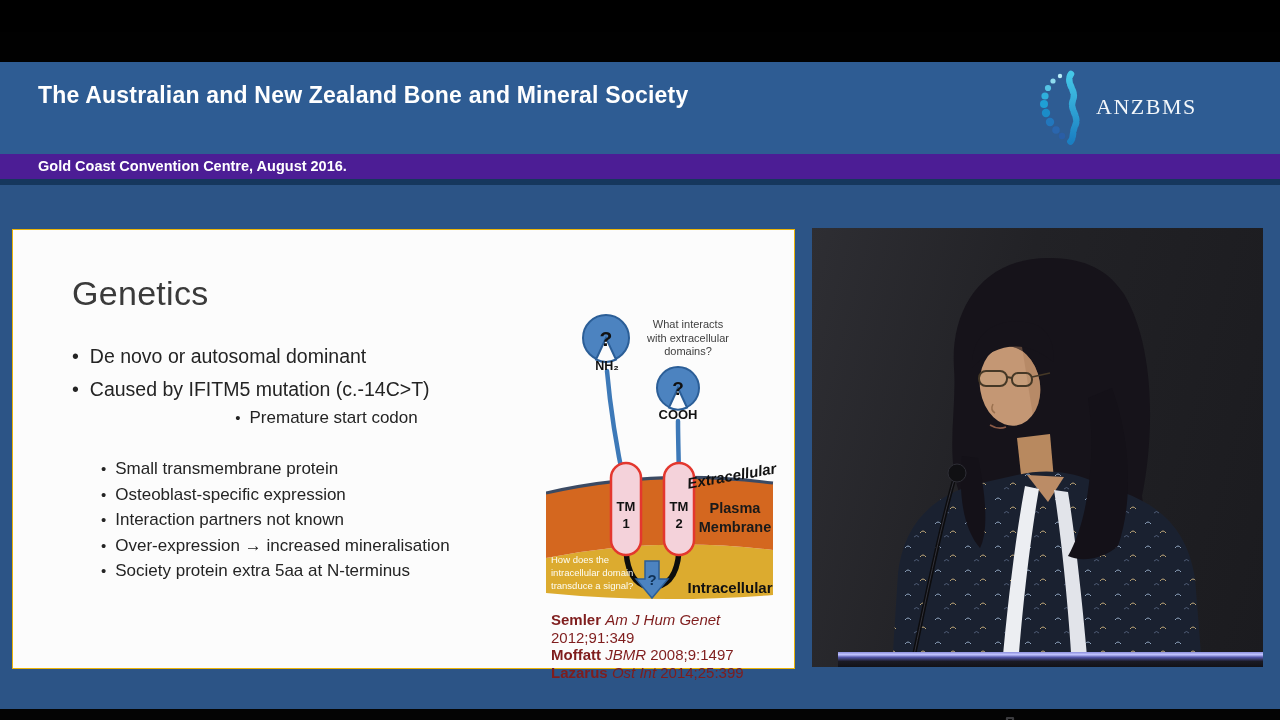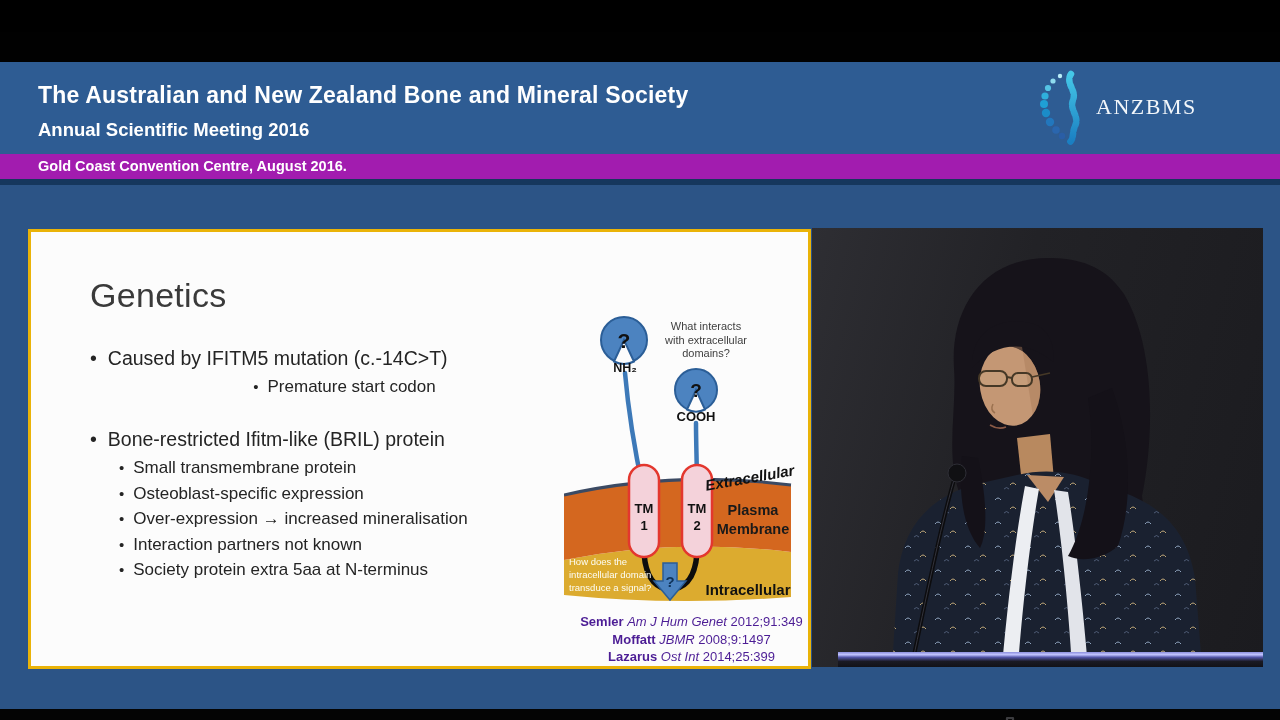--- a/index.html
+++ b/index.html
@@ -13,38 +13,38 @@
   
   #topbar { position:absolute; left:0; top:0; width:1280px; height:30px; background:#010101; }
   
   #header { position:absolute; left:0; top:30px; width:1280px; height:92px; background:#2e5c93; }
   #header .h1 { position:absolute; left:38px; top:20px; color:#fff; font-size:23px; font-weight:bold; letter-spacing:.2px; }
   #header .h2 { position:absolute; left:38px; top:57px; color:#fff; font-size:18.5px; font-weight:bold; }
   #logo { position:absolute; right:36px; top:4px; width:210px; height:84px;font-family:Liberation Serif, serif; }
   #logo svg { position:absolute; left:0; top:4px; }
   #logo .logo-text { position:absolute; left:62px; top:28px; color:#f2f6fa; font-size:22px; letter-spacing:1.5px; font-weight:400; }
   
-  #venue { position:absolute; left:0; top:122px; width:1280px; height:25px; background:#a21caf;padding-left:48px; }
+  #venue { position:absolute; left:0; top:122px; width:1280px; height:25px; background:#4c1d95;padding-left:48px; }
   #venue span { position:absolute; left:38px; top:0; line-height:25px; color:#fff; font-size:14.5px; font-weight:600; }
   #sep { position:absolute; left:0; top:147px; width:1280px; height:6px; background:#16375d; }
   
-  #slide { position:absolute; left:28px; top:197px; width:783px; height:440px; background:#fcfcfc; border:3px solid #eab308; }
+  #slide { position:absolute; left:12px; top:197px; width:783px; height:440px; background:#fcfcfc; border:1px solid #eab308; }
   #slide-title { position:absolute; left:59px; top:44px; font-size:34px; color:#3a3a3a; letter-spacing:.3px; }
   #bullets { position:absolute; left:59px; top:113px; width:480px; color:#242424; }
   .b1 { font-size:19.5px; line-height:26px; margin-bottom:7px; }
   .b1.tight { margin-bottom:4px; }
   .sub { font-size:17px; line-height:24px; margin-left:29px; margin-bottom:1.5px; }
   .sub.gap { margin-bottom:27px;text-align:center; }
   .mk { margin-right:11px; }
   .sub .mk { margin-right:9px; font-size:15px; }
   .gene { }
   
   #diagram { position:absolute; left:533px; top:75px; width:240px; height:300px; }
   
-  #citations { position:absolute; left:538px; top:381px; width:245px; font-size:13px; color:#4c1d95; line-height:17.5px;text-align:center; }
+  #citations { position:absolute; left:538px; top:381px; width:245px; font-size:15px; color:#7f1d1d; line-height:17.5px; }
   #citations .au { font-weight:bold; }
   #citations .jo { font-style:italic; }
   
   #video { position:absolute; left:812px; top:196px; width:451px; height:439px; overflow:hidden;
            background:linear-gradient(105deg,#2e2e33 0%, #222226 40%, #1b1b1f 100%); }
   #lectern { position:absolute; left:26px; right:0; bottom:0; height:15px;
              background:linear-gradient(180deg,#8c8fdd 0%, #c2c5ff 18%, #5356ab 35%, #1a1a24 62%, #121218 100%); }
   
   #footer { position:absolute; left:0; top:677px; width:1280px; height:43px; background:#040404; }
   #brand { position:absolute; left:995px; top:0; height:43px; display:flex; align-items:center; gap:14px; }
@@ -52,21 +52,20 @@
 </style>
 </head>
 <body>
 
 <div id="app">
 
   <div id="topbar"></div>
 
   <div id="header">
     <div class="h1">The Australian and New Zealand Bone and Mineral Society</div>
-    <div class="h2">Annual Scientific Meeting 2016</div>
     <div id="logo">
       <svg width="54" height="76" viewBox="0 0 54 76">
         <defs>
           <linearGradient id="spg" x1="0" y1="0" x2="0" y2="1">
             <stop offset="0" stop-color="#45c8e8"></stop>
               <stop offset="1" stop-color="#1a7fc2"></stop>
           </linearGradient>
         </defs>
         <circle cx="26" cy="6" r="2.2" fill="#b9eef7"></circle>
         <circle cx="19" cy="11" r="2.6" fill="#8edcee"></circle>
@@ -85,27 +84,27 @@
 
   <div id="venue">
     <span>Gold Coast Convention Centre, August 2016.</span>
   </div>
   <div id="sep"></div>
 
   <div id="slide">
     <div id="slide-title">Genetics</div>
 
     <div id="bullets">
+      <div class="b1"><span class="mk">•</span><span>De novo or autosomal dominant</span></div>
       <div class="b1 tight"><span class="mk">•</span><span>Caused by </span><span class="gene">IFITM5</span><span> mutation (c.-14C&gt;T)</span></div>
       <div class="sub gap"><span class="mk">•</span><span>Premature start codon</span></div>
-      <div class="b1 tight"><span class="mk">•</span><span>Bone-restricted Ifitm-like (BRIL) protein</span></div>
       <div class="sub"><span class="mk">•</span><span>Small transmembrane protein</span></div>
       <div class="sub"><span class="mk">•</span><span>Osteoblast-specific expression</span></div>
+      <div class="sub"><span class="mk">•</span><span>Interaction partners not known</span></div>
       <div class="sub"><span class="mk">•</span><span>Over-expression → increased mineralisation</span></div>
-      <div class="sub"><span class="mk">•</span><span>Interaction partners not known</span></div>
       <div class="sub"><span class="mk">•</span><span>Society protein extra 5aa at N-terminus</span></div>
     </div>
 
     <div id="diagram">
       <svg width="240" height="300" viewBox="0 0 240 300">
 
         <path d="M0,253 Q110,231 227,245 L227,290 Q110,299 0,288 Z" fill="#dcab2f"></path>
 
         <path d="M0,188 Q110,163 227,178 L227,245 Q110,231 0,253 Z" fill="#d4671f"></path>
         <path d="M0,188 Q110,163 227,178" fill="none" stroke="#3b4a63" stroke-width="3"></path>

